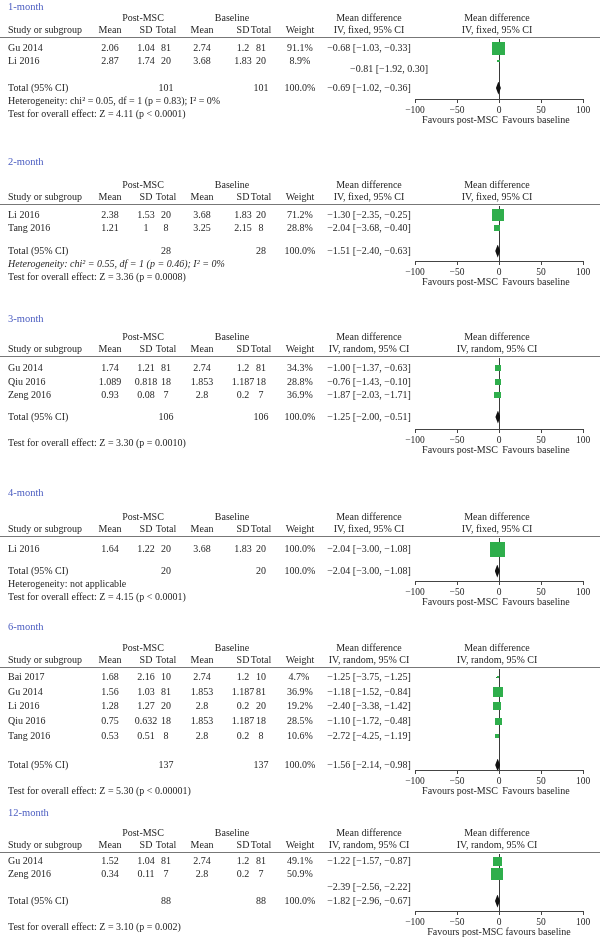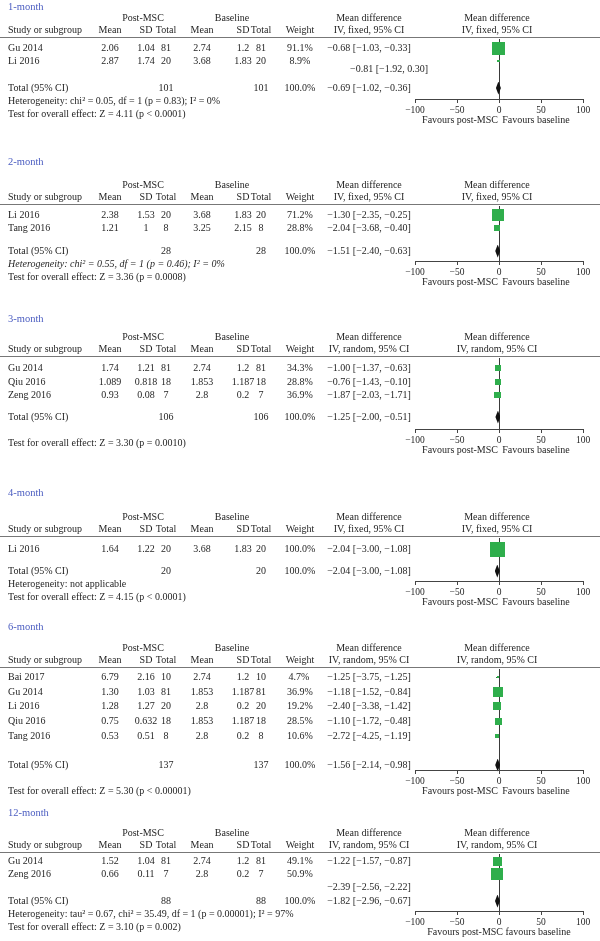--- a/index.html
+++ b/index.html
@@ -266,32 +266,32 @@
     <div class="t c" style="left: 166px; top: 655px;">Total</div>
     <div class="t c" style="left: 202px; top: 655px;">Mean</div>
     <div class="t c" style="left: 243px; top: 655px;">SD</div>
     <div class="t c" style="left: 261px; top: 655px;">Total</div>
     <div class="t c" style="left: 300px; top: 655px;">Weight</div>
     <div class="t c" style="left: 369px; top: 655px;">IV, random, 95% CI</div>
     <div class="t c" style="left: 497px; top: 655px;">IV, random, 95% CI</div>
     <div class="shape" style="left: 0px; top: 667px; width: 600px; height: 1px; background: rgb(119, 119, 119);"></div>
     <div class="shape" style="left: 499px; top: 669px; width: 1px; height: 101px; background: rgb(58, 58, 58);"></div>
     <div class="t" style="left: 8px; top: 672px;">Bai 2017</div>
-    <div class="t c" style="left: 110px; top: 672px;">6.79</div>
+    <div class="t c" style="left: 110px; top: 672px;">1.68</div>
     <div class="t c" style="left: 146px; top: 672px;">2.16</div>
     <div class="t c" style="left: 166px; top: 672px;">10</div>
     <div class="t c" style="left: 202px; top: 672px;">2.74</div>
     <div class="t c" style="left: 243px; top: 672px;">1.2</div>
     <div class="t c" style="left: 261px; top: 672px;">10</div>
     <div class="t c" style="left: 299px; top: 672px;">4.7%</div>
     <div class="t c" style="left: 369px; top: 672px;">−1.25 [−3.75, −1.25]</div>
     <div class="shape" style="left: 495.85px; top: 677px; width: 2.1px; height: 1px; background: rgb(44, 122, 60);"></div>
     <div class="shape" style="left: 496.7px; top: 675.75px; width: 2.5px; height: 2.5px; background: rgb(47, 174, 76);"></div>
     <div class="t" style="left: 8px; top: 687px;">Gu 2014</div>
-    <div class="t c" style="left: 110px; top: 687px;">1.30</div>
+    <div class="t c" style="left: 110px; top: 687px;">1.56</div>
     <div class="t c" style="left: 146px; top: 687px;">1.03</div>
     <div class="t c" style="left: 166px; top: 687px;">81</div>
     <div class="t c" style="left: 202px; top: 687px;">1.853</div>
     <div class="t c" style="left: 243px; top: 687px;">1.187</div>
     <div class="t c" style="left: 261px; top: 687px;">81</div>
     <div class="t c" style="left: 300px; top: 687px;">36.9%</div>
     <div class="t c" style="left: 369px; top: 687px;">−1.18 [−1.52, −0.84]</div>
     <div class="shape" style="left: 497.723px; top: 692px; width: 1px; height: 1px; background: rgb(44, 122, 60);"></div>
     <div class="shape" style="left: 493.009px; top: 687px; width: 10px; height: 10px; background: rgb(47, 174, 76);"></div>
     <div class="t" style="left: 8px; top: 701px;">Li 2016</div>
@@ -369,37 +369,36 @@
     <div class="t c" style="left: 146px; top: 856px;">1.04</div>
     <div class="t c" style="left: 166px; top: 856px;">81</div>
     <div class="t c" style="left: 202px; top: 856px;">2.74</div>
     <div class="t c" style="left: 243px; top: 856px;">1.2</div>
     <div class="t c" style="left: 261px; top: 856px;">81</div>
     <div class="t c" style="left: 300px; top: 856px;">49.1%</div>
     <div class="t c" style="left: 369px; top: 856px;">−1.22 [−1.57, −0.87]</div>
     <div class="shape" style="left: 497.681px; top: 861px; width: 1px; height: 1px; background: rgb(44, 122, 60);"></div>
     <div class="shape" style="left: 493.475px; top: 856.5px; width: 9px; height: 9px; background: rgb(47, 174, 76);"></div>
     <div class="t" style="left: 8px; top: 869px;">Zeng 2016</div>
-    <div class="t c" style="left: 110px; top: 869px;">0.66</div>
+    <div class="t c" style="left: 110px; top: 869px;">0.34</div>
     <div class="t c" style="left: 146px; top: 869px;">0.11</div>
     <div class="t c" style="left: 166px; top: 869px;">7</div>
     <div class="t c" style="left: 202px; top: 869px;">2.8</div>
     <div class="t c" style="left: 243px; top: 869px;">0.2</div>
     <div class="t c" style="left: 261px; top: 869px;">7</div>
     <div class="t c" style="left: 300px; top: 869px;">50.9%</div>
     <div class="t c" style="left: 369px; top: 869px; margin-top: 13px;">−2.39 [−2.56, −2.22]</div>
     <div class="shape" style="left: 496.85px; top: 874px; width: 1px; height: 1px; background: rgb(44, 122, 60);"></div>
     <div class="shape" style="left: 491.242px; top: 868.25px; width: 11.5px; height: 11.5px; background: rgb(47, 174, 76);"></div>
     <div class="t" style="left: 8px; top: 896px;">Total (95% CI)</div>
     <div class="t c" style="left: 166px; top: 896px;">88</div>
     <div class="t c" style="left: 261px; top: 896px;">88</div>
     <div class="t c" style="left: 300px; top: 896px;">100.0%</div>
     <div class="t c" style="left: 369px; top: 896px;">−1.82 [−2.96, −0.67]</div>
     <div class="shape" style="left: 494.971px; top: 894.5px; width: 5px; height: 13px; background: rgb(17, 17, 17); clip-path: polygon(50% 0px, 100% 50%, 50% 100%, 0px 50%);"></div>
-    <div class="t" style="left: 8px; top: 909px;">Heterogeneity: tau² = 0.67, chi² = 35.49, df = 1 (p = 0.00001); I² = 97%</div>
     <div class="t" style="left: 8px; top: 922px;">Test for overall effect: Z = 3.10 (p = 0.002)</div>
     <div class="shape" style="left: 415px; top: 911px; width: 169px; height: 1px; background: rgb(68, 68, 68);"></div>
     <div class="shape" style="left: 415px; top: 911px; width: 1px; height: 4px; background: rgb(68, 68, 68);"></div>
     <div class="t c tick" style="left: 415px; top: 917px;">−100</div>
     <div class="shape" style="left: 457px; top: 911px; width: 1px; height: 4px; background: rgb(68, 68, 68);"></div>
     <div class="t c tick" style="left: 457px; top: 917px;">−50</div>
     <div class="shape" style="left: 499px; top: 911px; width: 1px; height: 4px; background: rgb(68, 68, 68);"></div>
     <div class="t c tick" style="left: 499px; top: 917px;">0</div>
     <div class="shape" style="left: 541px; top: 911px; width: 1px; height: 4px; background: rgb(68, 68, 68);"></div>
     <div class="t c tick" style="left: 541px; top: 917px;">50</div>

